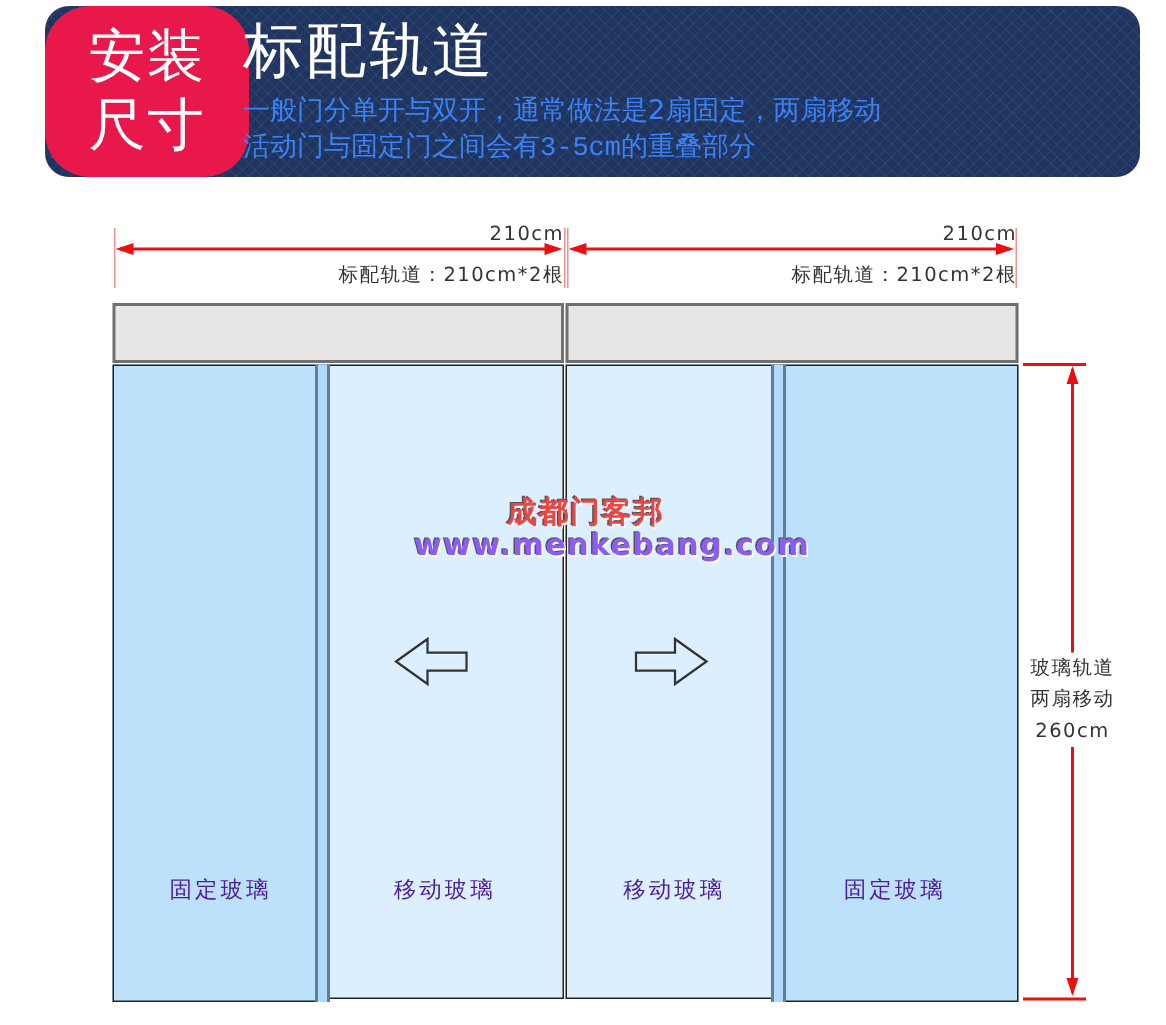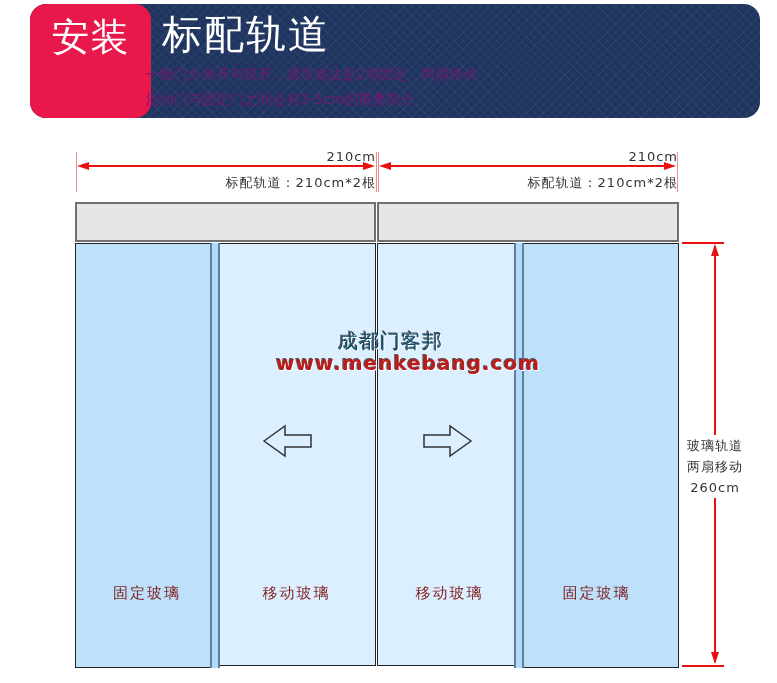--- a/index.html
+++ b/index.html
@@ -7,60 +7,61 @@
            font-family:"DejaVu Sans", "Liberation Sans", sans-serif; }
     .abs { position:absolute; }
 
     
     .banner { left:30px; top:4px; width:730px; height:114px; border-radius:16px;
       background-color:#1f3560;
       background-image:
         repeating-linear-gradient(45deg, rgba(255,255,255,0.045) 0 1px, transparent 1px 6px),
         repeating-linear-gradient(-45deg, rgba(255,255,255,0.045) 0 1px, transparent 1px 6px);
       overflow:hidden; }
-    .badge { left:30px; top:4px; width:121px; height:114px; background:#e8184a; border-radius:16px;
+    .badge { left:30px; top:4px; width:136px; height:114px; background:#e8184a; border-radius:30px;
       color:#fff; font-size:38px; line-height:46px; text-align:center; padding-top:10px; box-sizing:border-box;
       letter-spacing:1px; }
     .badge span { display:block; }
     .title { left:162px; top:8px; color:#fff; font-size:40px; line-height:52px; letter-spacing:2px; }
-    .sub { left:146px; color:#701a75; font-size:14px; line-height:26px; white-space:nowrap; }
+    .sub { left:162px; color:#3b82f6; font-size:18px; line-height:26px; white-space:nowrap; }
 
     
     .dimline { height:2px; background:#e81010; }
     .tick { width:1px; background:#f09090; }
     .arrow-l { width:0; height:0; border-top:4px solid transparent; border-bottom:4px solid transparent; border-right:12px solid #e81010; }
     .arrow-r { width:0; height:0; border-top:4px solid transparent; border-bottom:4px solid transparent; border-left:12px solid #e81010; }
     .arrow-u { width:0; height:0; border-left:4px solid transparent; border-right:4px solid transparent; border-bottom:12px solid #e81010; }
     .arrow-d { width:0; height:0; border-left:4px solid transparent; border-right:4px solid transparent; border-top:12px solid #e81010; }
     .dimtxt { color:#333; font-size:13px; text-align:right; letter-spacing:1px; white-space:nowrap; }
 
     
     .rail { background:#e6e6e6; border:2px solid #707070; box-sizing:border-box; }
 
     
     .fixed { background:#bde0fb; border:1.5px solid #222; box-sizing:border-box; }
     .moving { background:#dcefff; border:1.5px solid #222; box-sizing:border-box; }
     .strip { background:#b3dafa; border-left:2px solid #5c7f9c; border-right:2px solid #5c7f9c; box-sizing:border-box; }
-    .glabel { font-size:15px; color:#7f1d1d; letter-spacing:2px; text-align:center; white-space:nowrap; }
+    .glabel { font-size:15px; color:#4c1d95; letter-spacing:2px; text-align:center; white-space:nowrap; }
 
-    .wm1 { font-size:20px; color:#0c4a6e; font-weight:normal; text-shadow:1px 1px 0 #fff, -1px -1px 0 #555; letter-spacing:1px; }
-    .wm2 { font-size:20px; color:#b91c1c; font-weight:bold; text-shadow:1px 1px 0 #fff, -1px -1px 0 #555; letter-spacing:1px; }
+    .wm1 { font-size:20px; color:#ef4444; font-weight:bold; text-shadow:1px 1px 0 #fff, -1px -1px 0 #555; letter-spacing:1px; }
+    .wm2 { font-size:20px; color:#8b5cf6; font-weight:bold; text-shadow:1px 1px 0 #fff, -1px -1px 0 #555; letter-spacing:1px; }
 
     .vtxt { color:#333; font-size:13px; line-height:21px; text-align:center; letter-spacing:1px; background:#fff; }
   </style>
 </head>
 <body>
 
 <div class="abs banner"></div>
 <div class="abs badge">
   <span>安装</span>
+  <span>尺寸</span>
 </div>
 <div class="abs title">标配轨道</div>
 <div class="abs sub" style="top:61px;">一般门分单开与双开，通常做法是2扇固定，两扇移动</div>
-<div class="abs sub" style="top:86px;">活动门与固定门之间会有3-5cm的重叠部分</div>
+<div class="abs sub" style="top:86px;font-family:Liberation Mono, monospace;">活动门与固定门之间会有3-5cm的重叠部分</div>
 
 <div>
   <div class="abs tick" style="left:76px; top:152px; height:40px;"></div>
   <div class="abs tick" style="left:376px; top:152px; height:40px;"></div>
   <div class="abs dimline" style="left:80px; top:165px; width:292px;"></div>
   <div class="abs arrow-l" style="left:77px; top:162px;"></div>
   <div class="abs arrow-r" style="left:363px; top:162px;"></div>
   <div class="abs dimtxt" style="left:76px; width:300px; top:149px;">210cm</div>
   <div class="abs dimtxt" style="left:76px; width:300px; top:174px;">标配轨道：210cm*2根</div>
 </div>

